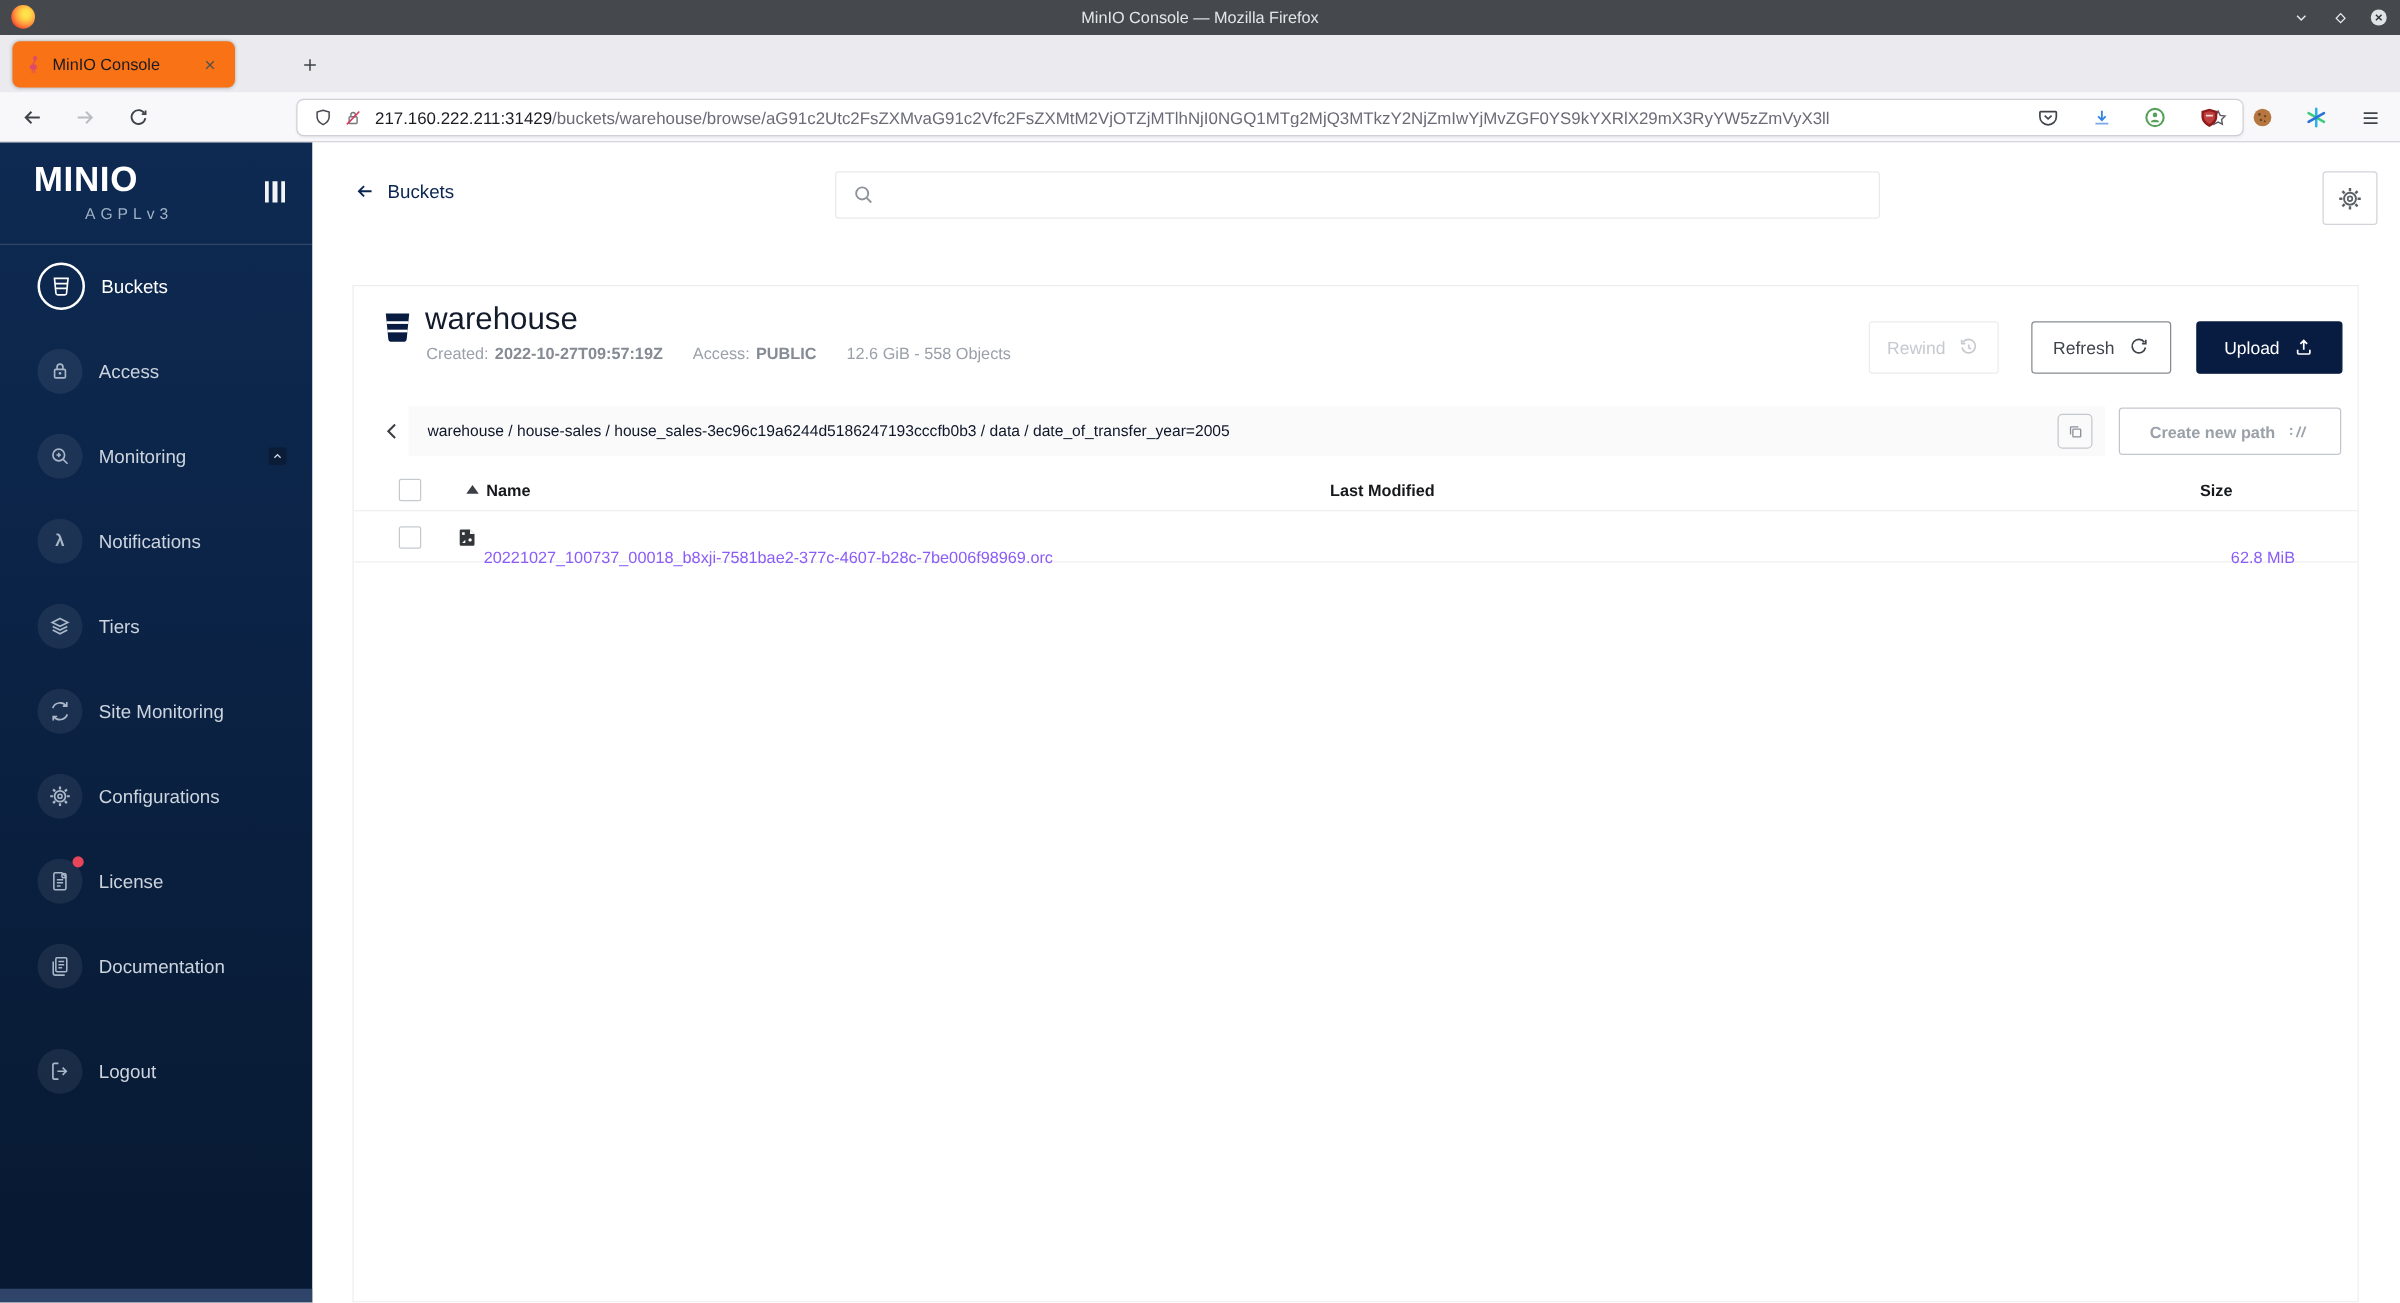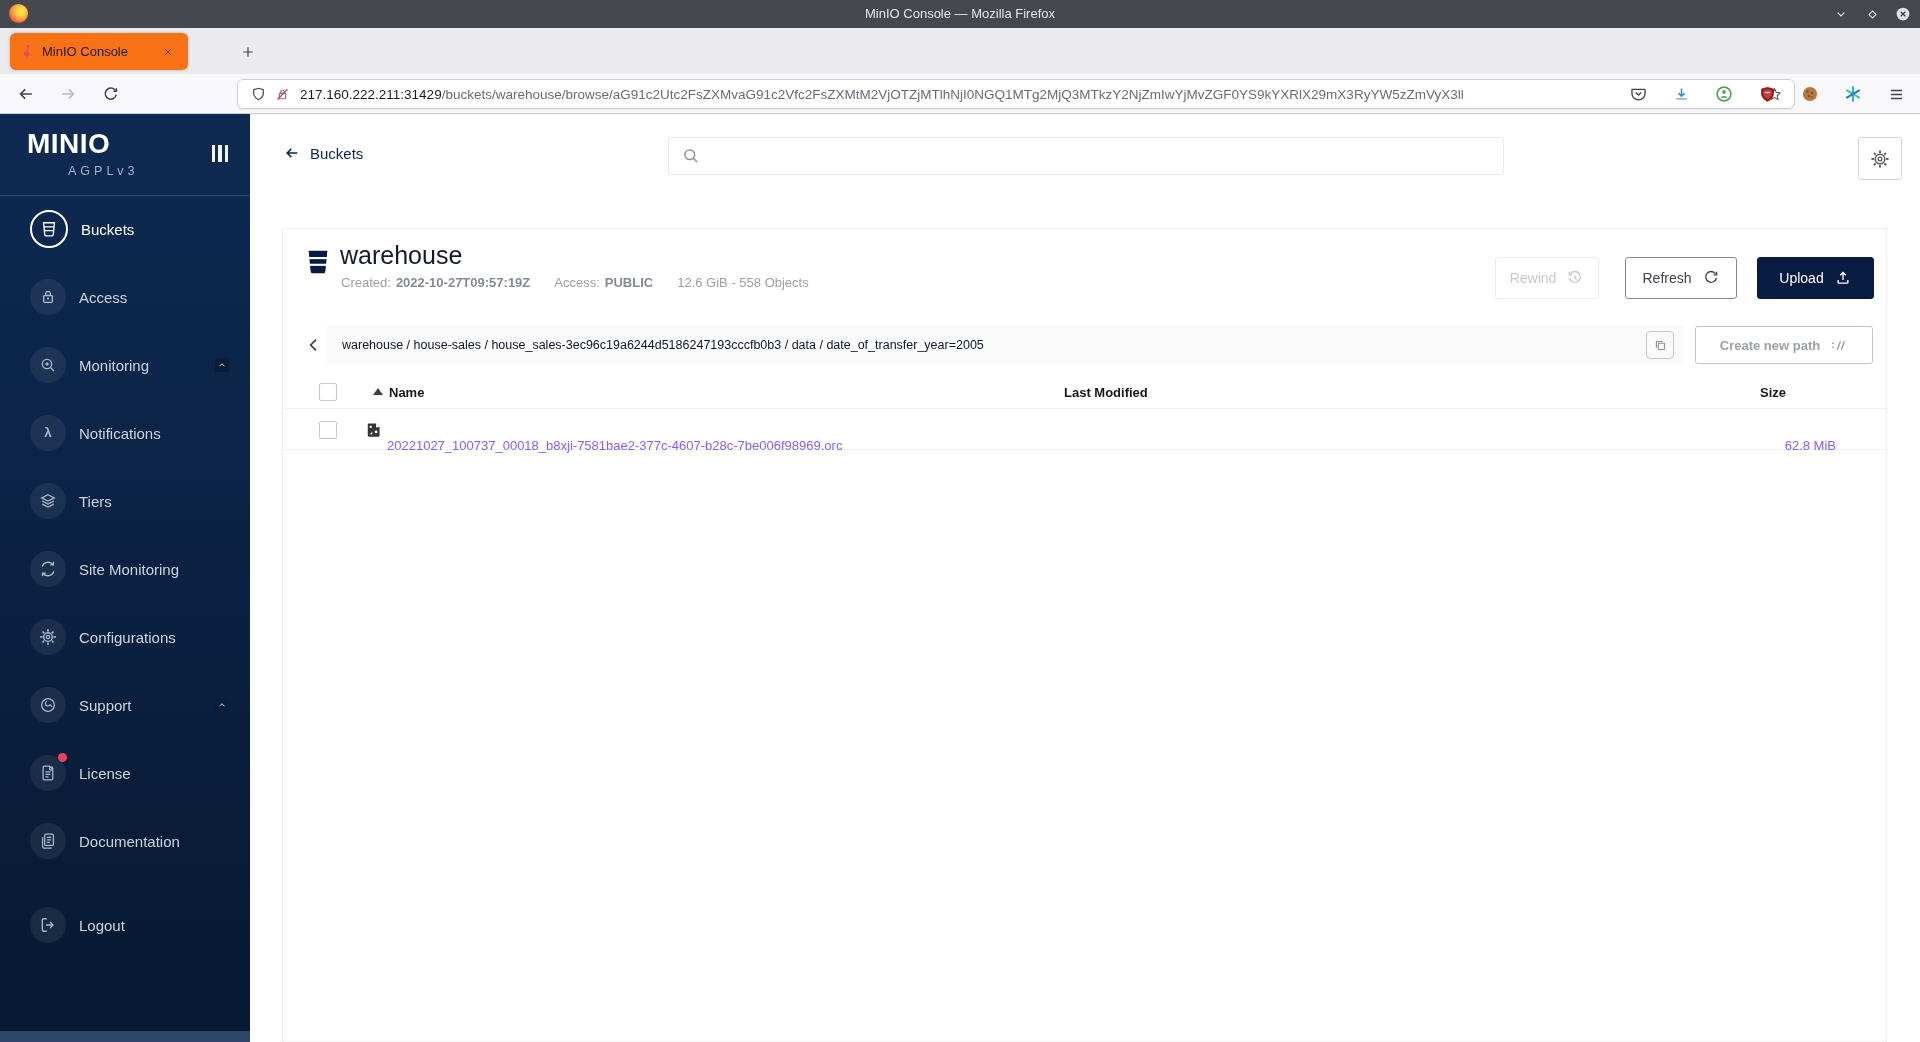--- a/index.html
+++ b/index.html
@@ -348,34 +348,20 @@
                 <line x1="5.4" y1="5.4" x2="7.3" y2="7.3"></line>
                 <line x1="16.7" y1="16.7" x2="18.6" y2="18.6"></line>
                 <line x1="5.4" y1="18.6" x2="7.3" y2="16.7"></line>
                 <line x1="16.7" y1="7.3" x2="18.6" y2="5.4"></line>
               </g>
             </svg>
         </span>
         <span class="nav-label">Configurations</span>
       </div>
 
-      <div class="nav-item">
-        <span class="nav-circle">
-          <svg width="20" height="20" viewBox="0 0 24 24" fill="none" stroke="currentColor" stroke-width="1.6">
-              <circle cx="12" cy="12" r="7.6"></circle>
-              <path d="M10.5 7.5a3 3 0 104 4.2l2.3 2.3"></path>
-            </svg>
-        </span>
-        <span class="nav-label">Support</span>
-        <span class="nav-chevron">
-          <svg width="10" height="10" viewBox="0 0 24 24" fill="none" stroke="#cdd5df" stroke-width="2.4">
-              <path d="M6 15l6-6 6 6"></path>
-            </svg>
-        </span>
-      </div>
 
       <div class="nav-item">
         <span class="nav-circle">
           <svg width="20" height="20" viewBox="0 0 24 24" fill="none" stroke="currentColor" stroke-width="1.5">
               <path d="M7.5 3.8h6.2l4 4v11a1.4 1.4 0 01-1.4 1.4H7.5a1.4 1.4 0 01-1.4-1.4V5.2a1.4 1.4 0 011.4-1.4z"></path>
               <path d="M9 10.5h6M9 13.5h6M9 16.5h3.5"></path>
               <circle cx="15.8" cy="6.6" r="2"></circle>
             </svg>
           <span class="nav-badge"></span>
         </span>

